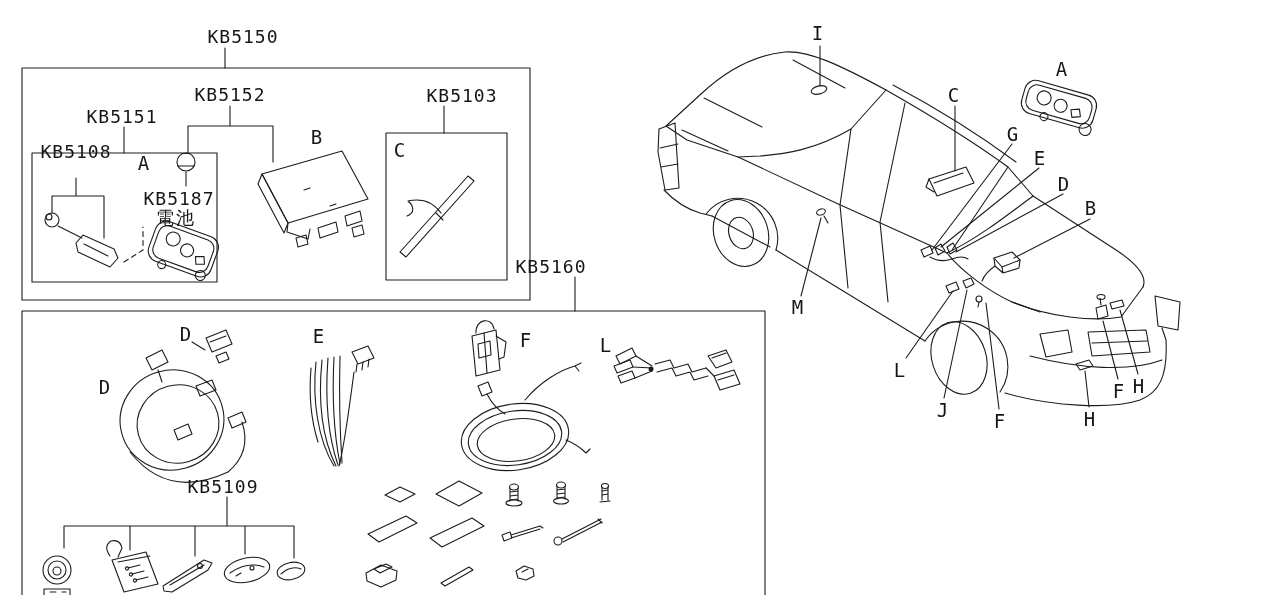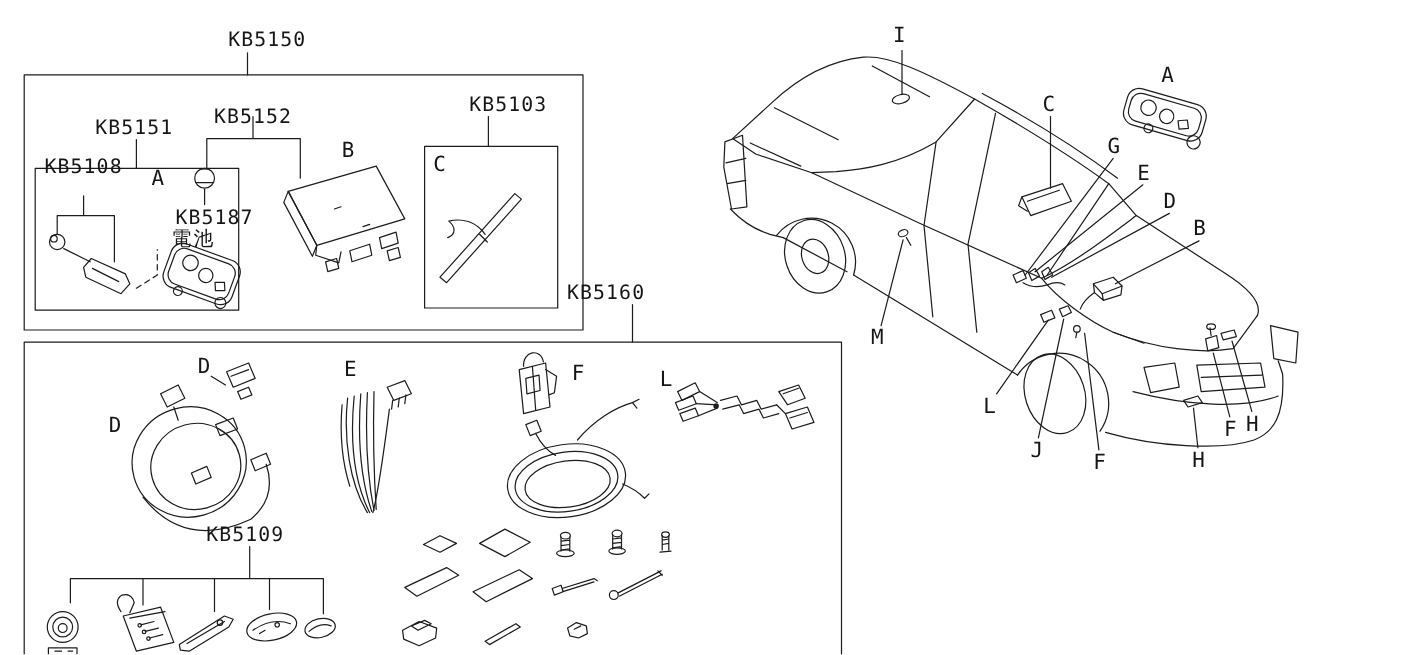--- a/index.html
+++ b/index.html
@@ -276,24 +276,24 @@
       <circle class="ln" cx="1061" cy="105" r="6.5"></circle>
       <path class="ln" d="M 1072,106 L 1080,103 L 1083,110 L 1075,113 Z"></path>
       <circle class="ln" cx="1091" cy="121" r="6"></circle>
       <circle class="ln" cx="1048" cy="120" r="4"></circle>
     </g>
   </g>
 </svg>
 
   <span class="lbl pn" style="left:243px;top:37px">KB5150</span>
   <span class="lbl pn" style="left:122px;top:117px">KB5151</span>
-  <span class="lbl pn" style="left:230px;top:107px">KB5152</span>
+  <span class="lbl pn" style="left:230px;top:95px">KB5152</span>
   <span class="lbl pn" style="left:462px;top:96px">KB5103</span>
   <span class="lbl pn" style="left:76px;top:152px">KB5108</span>
-  <span class="lbl pn" style="left:195px;top:199px">KB5187</span>
+  <span class="lbl pn" style="left:179px;top:199px">KB5187</span>
   <span class="lbl small" style="left:176px;top:218px">電池</span>
   <span class="lbl pn" style="left:551px;top:267px">KB5160</span>
   <span class="lbl pn" style="left:223px;top:487px">KB5109</span>
 
   <span class="lbl" style="left:144px;top:163px">A</span>
   <span class="lbl" style="left:317px;top:137px">B</span>
   <span class="lbl" style="left:400px;top:150px">C</span>
   <span class="lbl" style="left:105px;top:387px">D</span>
   <span class="lbl" style="left:186px;top:334px">D</span>
   <span class="lbl" style="left:319px;top:336px">E</span>

